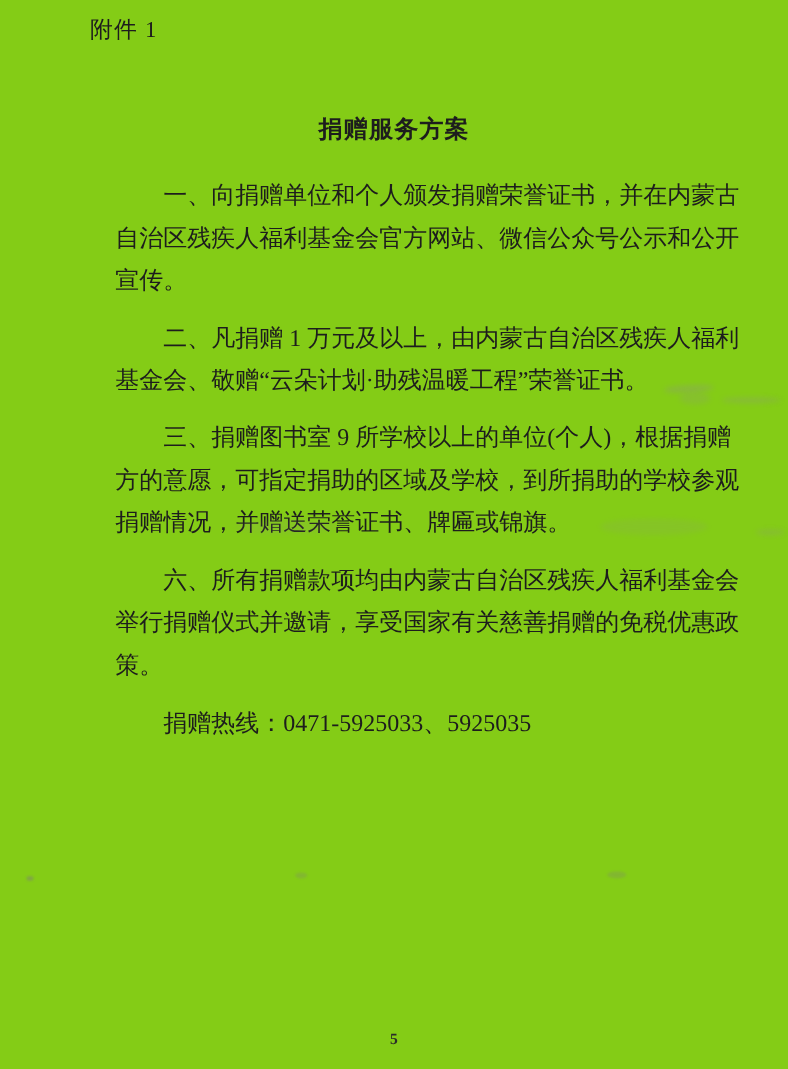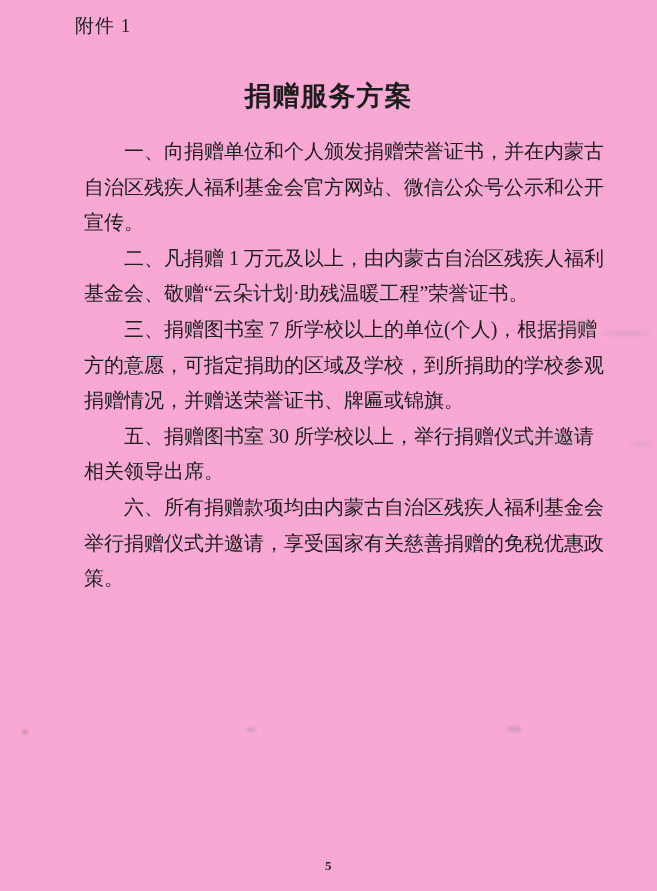--- a/index.html
+++ b/index.html
@@ -4,56 +4,56 @@
 <style>
   html, body {
     margin: 0;
     padding: 0;
     background: #ffffff;
   }
   .page {
     position: relative;
     width: 657px;
     height: 891px;
-    background: #f9a8d4;
+    background: #84cc16;
     color: #1d1d1d;
     font-family: "Liberation Serif", "DejaVu Serif", serif;
     overflow: hidden;
   }
   .attachment-label {
     position: absolute;
     left: 75px;
     top: 14px;
     font-size: 19px;
     line-height: 24px;
     letter-spacing: 1px;
   }
   .doc-title {
     position: absolute;
     left: 0;
     right: 0;
     top: 76px;
-    margin: 4px;
+    margin: 16px;
     text-align: center;
-    font-size: 27px;
+    font-size: 20px;
     line-height: 32px;
     font-weight: bold;
     letter-spacing: 1px;
   }
   .doc-body {
     position: absolute;
     left: 84px;
     top: 134px;
     width: 545px;
     font-size: 20px;
     line-height: 35.6px;
     text-align: left;
   }
   .doc-body p {
-    margin: 0;
+    margin: 12px;
     text-indent: 2em;
     white-space: pre-line;
   }
   .page-number {
     position: absolute;
     left: 0;
     right: 0;
     top: 858px;
     text-align: center;
     font-size: 13px;
@@ -94,27 +94,26 @@
   <div class="attachment-label">附件 1</div>
 
   <h1 class="doc-title">捐赠服务方案</h1>
 
   <div class="doc-body">
     <p>一、向捐赠单位和个人颁发捐赠荣誉证书，并在内蒙古
 自治区残疾人福利基金会官方网站、微信公众号公示和公开
 宣传。</p>
     <p>二、凡捐赠 1 万元及以上，由内蒙古自治区残疾人福利
 基金会、敬赠“云朵计划·助残温暖工程”荣誉证书。</p>
-    <p>三、捐赠图书室 7 所学校以上的单位(个人)，根据捐赠
+    <p>三、捐赠图书室 9 所学校以上的单位(个人)，根据捐赠
 方的意愿，可指定捐助的区域及学校，到所捐助的学校参观
 捐赠情况，并赠送荣誉证书、牌匾或锦旗。</p>
-    <p>五、捐赠图书室 30 所学校以上，举行捐赠仪式并邀请
-相关领导出席。</p>
     <p>六、所有捐赠款项均由内蒙古自治区残疾人福利基金会
 举行捐赠仪式并邀请，享受国家有关慈善捐赠的免税优惠政策。</p>
+    <p>捐赠热线：0471-5925033、5925035</p>
   </div>
 
   <div class="smudge s1"></div>
   <div class="smudge s2"></div>
   <div class="smudge s3"></div>
   <div class="smudge s4"></div>
   <div class="smudge s5"></div>
   <div class="smudge s6"></div>
   <div class="speck k1"></div>
   <div class="speck k2"></div>

